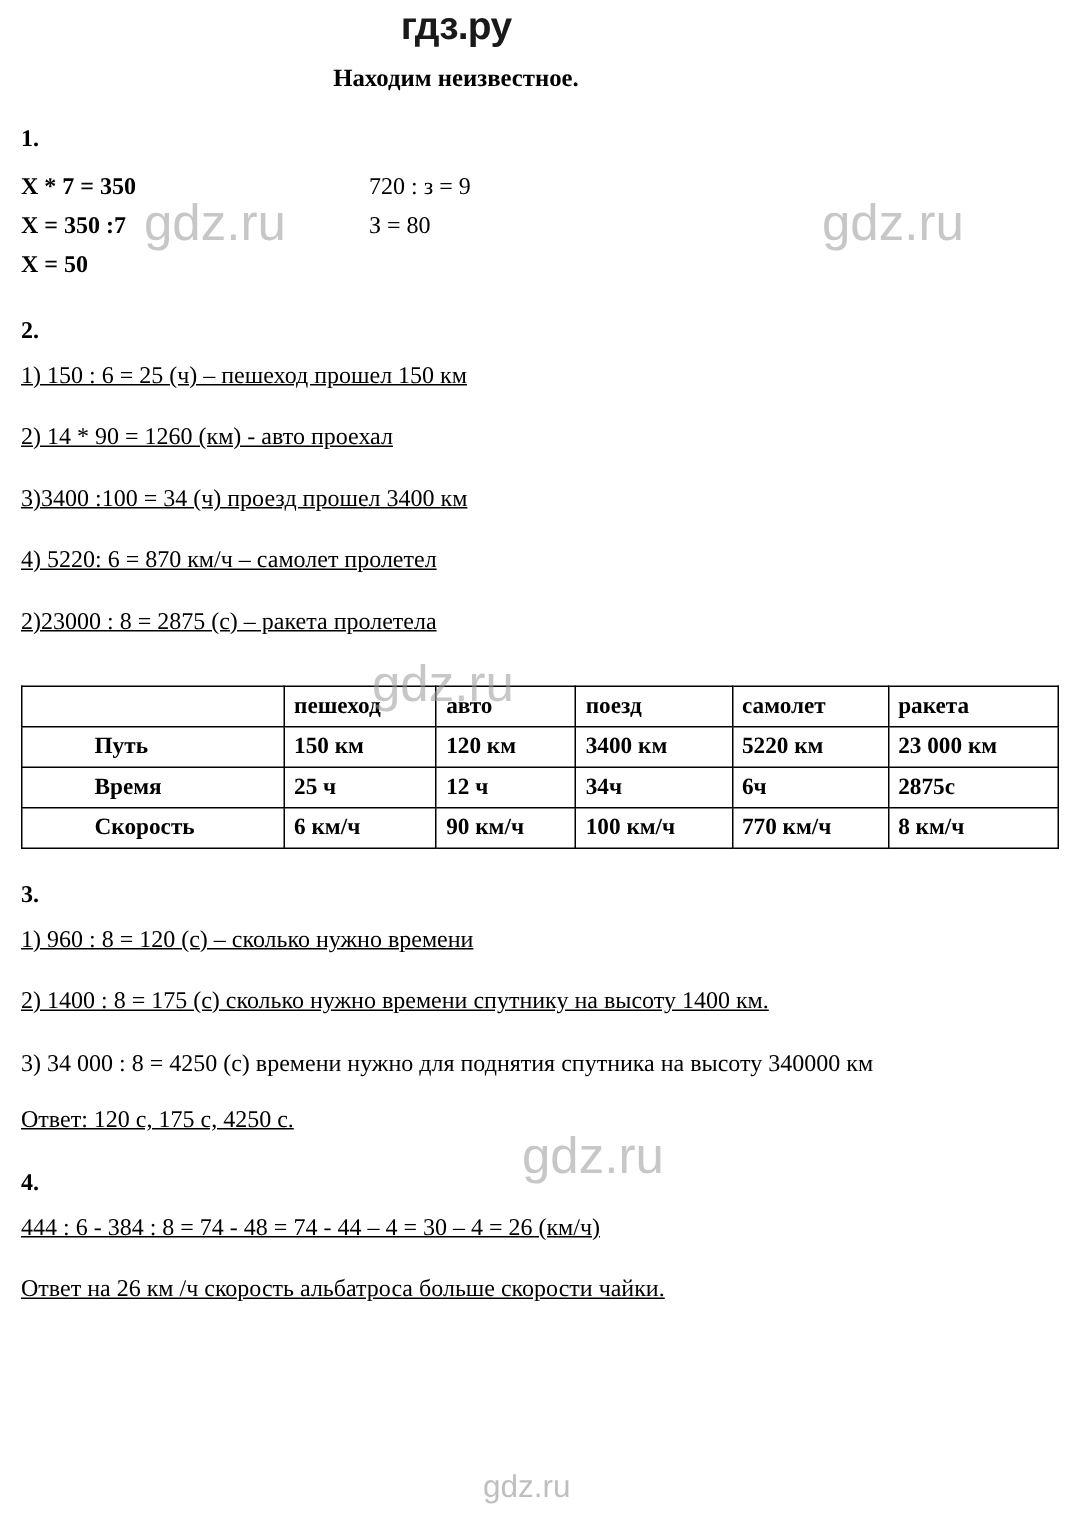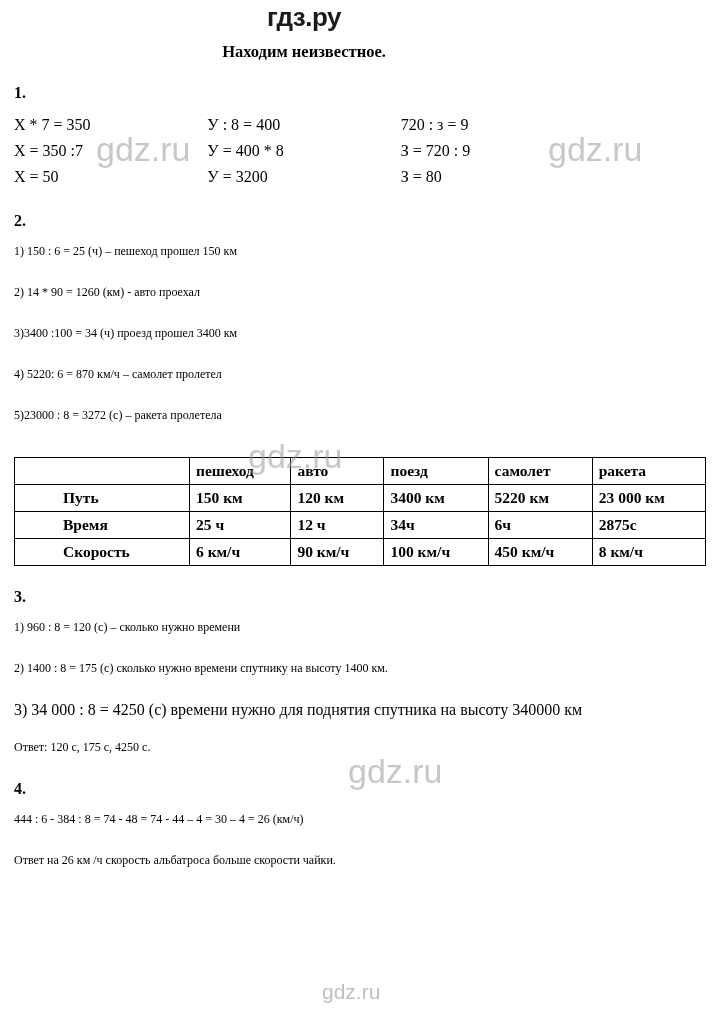--- a/index.html
+++ b/index.html
@@ -46,30 +46,31 @@
     margin-bottom: 10px;
   }
   .cols {
     display: flex;
     margin-top: 8px;
   }
   .col {
     font-size: 16px;
     line-height: 26px;
   }
-  .col-1 { width: 232px; }
+  .col-1 { width: 232px; font-weight: bold; }
   .col-2 { width: 232px; }
   .col-3 { width: 232px; }
   .line {
     white-space: pre;
   }
   .para {
-    font-size: 12px;
+    font-size: 16px;
     line-height: 22px;
     margin: 0 0 19px 0;
+    text-decoration: underline;
   }
   .para-tight {
     font-size: 16px;
     line-height: 24px;
     margin: 0 0 14px 0;
     font-family: Liberation Serif, serif;
   }
   table.speed-table {
     border-collapse: collapse;
     width: 692px;
@@ -110,38 +111,32 @@
 
   <div class="doc-title">Находим неизвестное.</div>
 
   <div class="task-num">1.</div>
   <div class="cols">
     <div class="col col-1">
       <div class="line">X * 7 = 350</div>
       <div class="line">X = 350 :7</div>
       <div class="line">X = 50</div>
     </div>
-    <div class="col col-2">
-      <div class="line">У : 8 = 400</div>
-      <div class="line">У = 400 * 8</div>
-      <div class="line">У = 3200</div>
-    </div>
     <div class="col col-3">
       <div class="line">720 : з = 9</div>
-      <div class="line">З = 720 : 9</div>
       <div class="line">З = 80</div>
     </div>
   </div>
 
   <div class="task-num">2.</div>
   <p class="para">1) 150 : 6 = 25 (ч) – пешеход прошел 150 км</p>
   <p class="para">2) 14 * 90 = 1260  (км)  - авто проехал</p>
   <p class="para">3)3400 :100 = 34 (ч)  проезд прошел 3400 км</p>
   <p class="para">4) 5220: 6  = 870 км/ч – самолет пролетел</p>
-  <p class="para">5)23000 : 8 = 3272 (с) – ракета пролетела</p>
+  <p class="para">2)23000 : 8 = 2875 (с) – ракета пролетела</p>
 
   <div class="spacer-sm"></div>
 
   <table class="speed-table">
     <tbody>
         <tr>
       <th class="blank"></th>
       <th>пешеход</th>
       <th>авто</th>
       <th>поезд</th>
@@ -162,21 +157,21 @@
       <td>12 ч</td>
       <td>34ч</td>
       <td>6ч</td>
       <td>2875с</td>
     </tr>
     <tr>
       <td class="rowhead">Скорость</td>
       <td>6 км/ч</td>
       <td>90 км/ч</td>
       <td>100 км/ч</td>
-      <td>450 км/ч</td>
+      <td>770 км/ч</td>
       <td>8 км/ч</td>
     </tr>
   </tbody>
     </table>
 
   <div class="task-num">3.</div>
   <p class="para">1) 960 : 8  =  120 (с) – сколько нужно времени</p>
   <p class="para">2) 1400 : 8  = 175 (с)  сколько нужно  времени спутнику на высоту 1400 км.</p>
   <p class="para-tight">3) 34 000 : 8 = 4250 (с)  времени нужно для поднятия спутника на высоту 340000  км</p>
   <p class="para">Ответ:  120 с, 175 с, 4250 с.</p>

